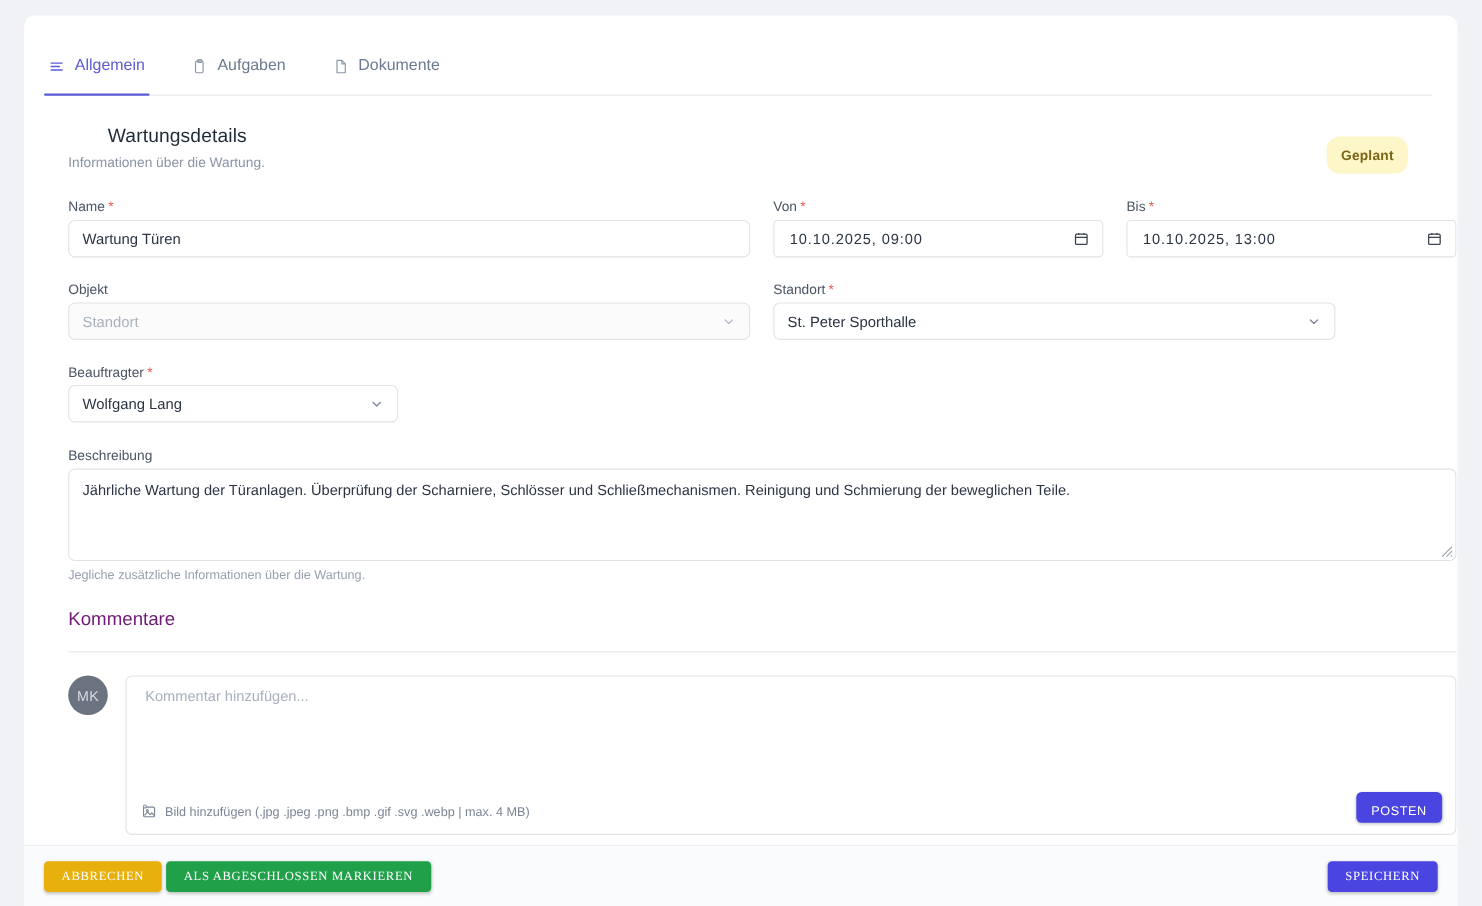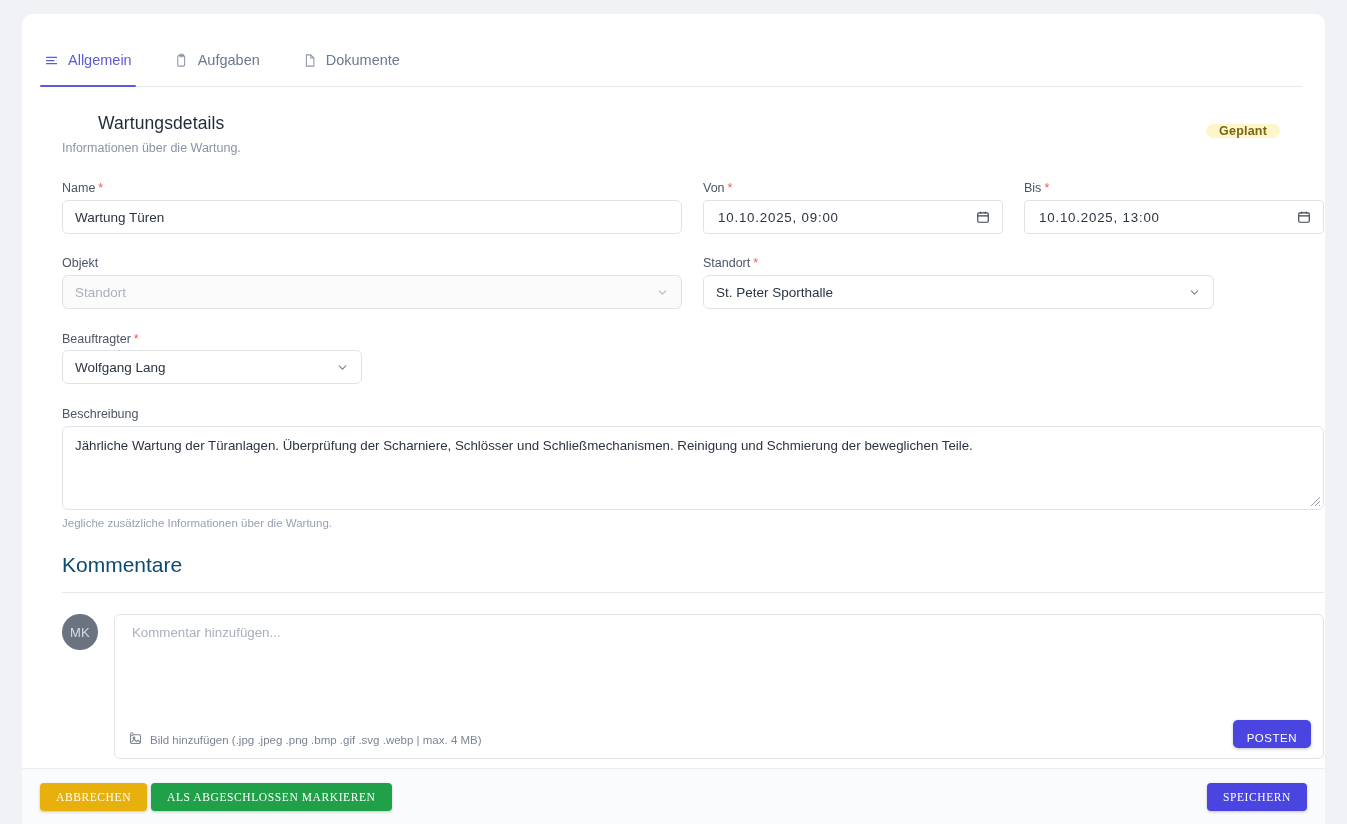--- a/index.html
+++ b/index.html
@@ -77,21 +77,21 @@
     font-size: 12.5px;
     color: #8a94a6;
   }
   .badge {
     position: absolute;
     right: 45px; top: 110px;
     background: #fdf6c9;
     color: #7a6415;
     font-size: 12.5px;
     font-weight: 600;
-    padding: 0 13px;
+    padding: 10px 13px;
     border-radius: 12px;
     letter-spacing: .2px;
   }
 
   
   .field-label {
     position: absolute;
     font-size: 12.5px;
     color: #4b5563;
   }
@@ -171,22 +171,22 @@
     position: absolute;
     left: 40px; top: 503px;
     font-size: 11.5px;
     color: #98a1af;
   }
 
   
   .comments-title {
     position: absolute;
     left: 40px; top: 539px;
-    font-size: 21px;
-    color: #0c4a6e;
+    font-size: 17px;
+    color: #701a75;
     font-weight: 500;
   }
   .comments-rule {
     position: absolute;
     left: 40px; top: 578px;
     width: 1262px; height: 1px;
     background: #e6e8ec;
   }
   .avatar {
     position: absolute;

